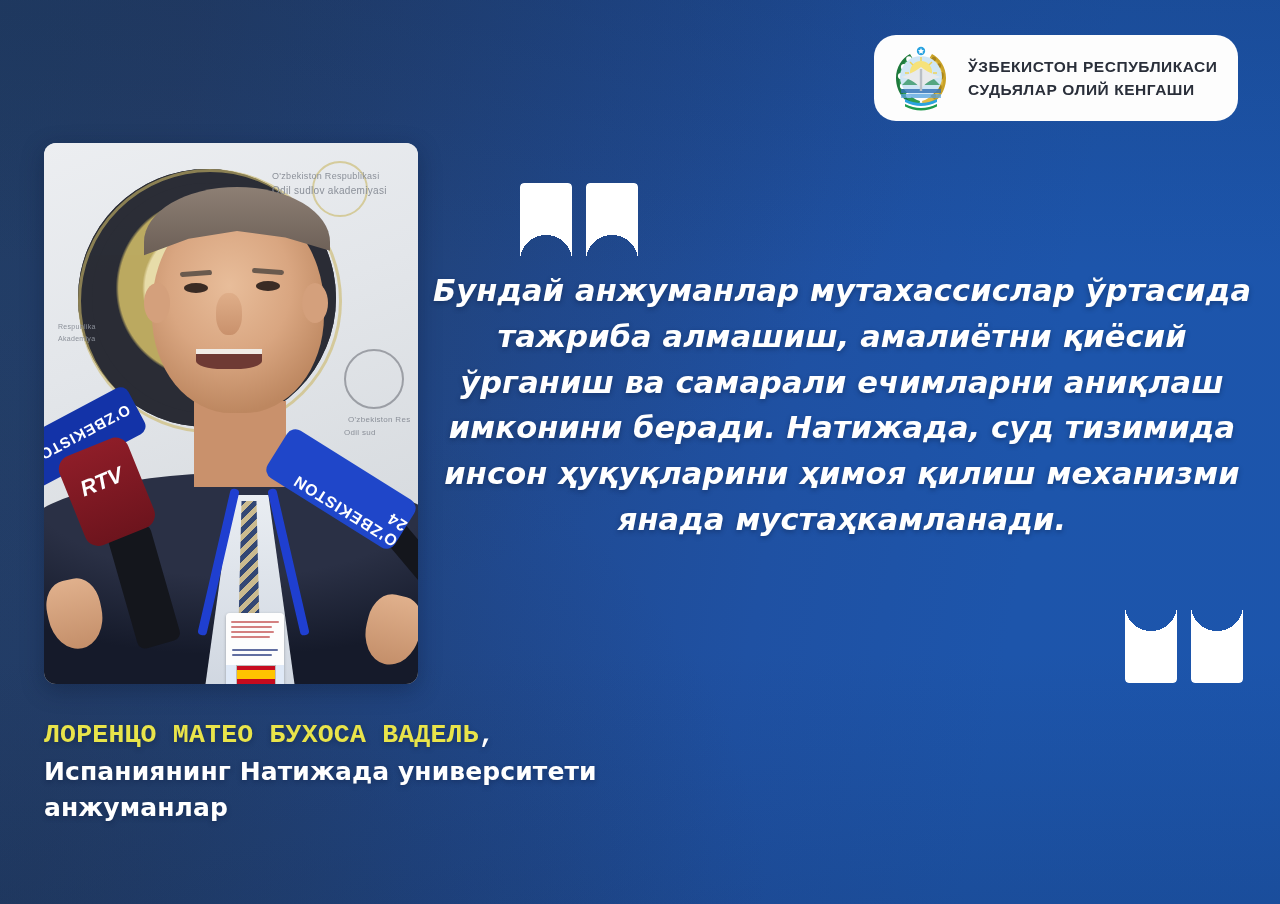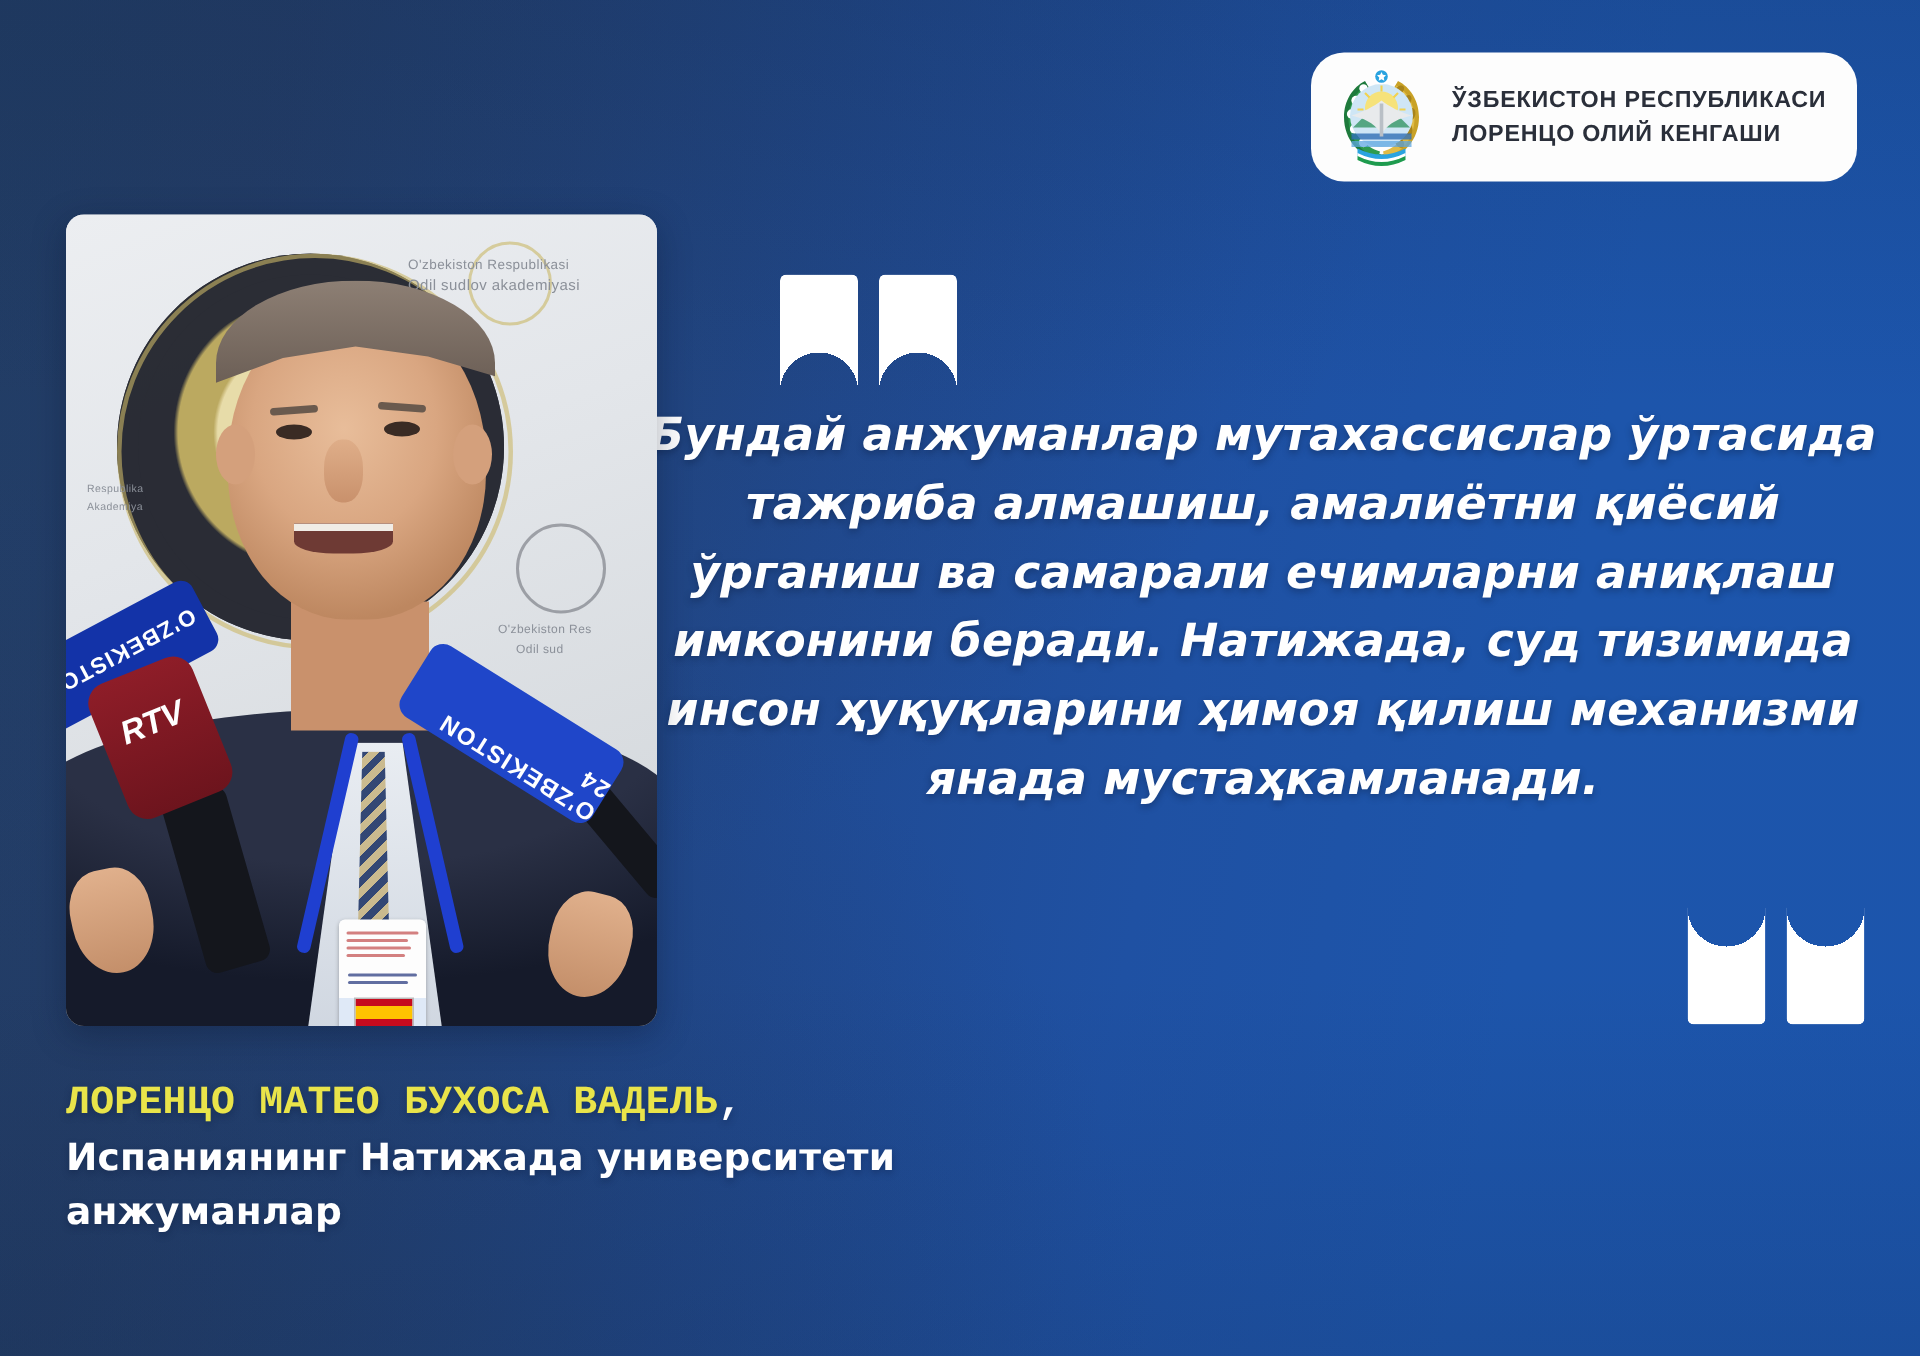--- a/index.html
+++ b/index.html
@@ -34,31 +34,30 @@
     font-size:15.5px;font-weight:700;color:#2a2f3a;letter-spacing:.55px;
     white-space:nowrap;line-height:1.12;
   }
 
   
   .photo{
     position:absolute;left:44px;top:143px;width:374px;height:541px;
     border-radius:12px;overflow:hidden;z-index:5;
     box-shadow:0 6px 22px rgba(8,20,45,.35);
     background:#cfd3d8;
-    padding-left:20px;
   }
   .photo-inner{position:absolute;inset:0;overflow:hidden;}
   
   .bd{position:absolute;left:0;top:0;width:100%;height:74%;
       background:linear-gradient(160deg,#eceef1 0%,#e3e6ea 45%,#d6dade 100%);}
   .bd-txt{position:absolute;font-family:"Liberation Sans",sans-serif;color:#8b9099;
           letter-spacing:.3px;white-space:nowrap;filter:blur(.45px);}
   .bd-t1{left:228px;top:28px;font-size:9px;}
   .bd-t2{left:228px;top:42px;font-size:10px;}
-  .bd-t3{left:288px;top:272px;font-size:8px;}
+  .bd-t3{left:304px;top:272px;font-size:8px;}
   .bd-t4{left:300px;top:285px;font-size:8px;}
   .bd-t5{left:14px;top:180px;font-size:7px;}
   .bd-t6{left:14px;top:192px;font-size:7px;}
   .seal{position:absolute;border-radius:50%;border:2px solid #c6b25a;opacity:.55;}
   .seal2{left:268px;top:18px;width:52px;height:52px;}
   .seal3{left:300px;top:206px;width:56px;height:56px;border-color:#3a3d46;opacity:.4;}
   
   .big-seal{
     position:absolute;left:34px;top:26px;width:258px;height:258px;border-radius:50%;
     background:radial-gradient(circle at 50% 50%, #c9b45c 0 38%, #1b1d26 40% 100%);
@@ -239,21 +238,21 @@
         <circle cx="33" cy="6" r="4.2" fill="#2aa3e0"></circle>
         <path d="M33 3 l.9 1.9 2.1.3-1.5 1.5.4 2.1-1.9-1-1.9 1 .4-2.1-1.5-1.5 2.1-.3z" fill="#ffffff"></path>
 
         <path d="M17 54 q16 8 32 0 l0 5 q-16 8 -32 0 z" fill="#2aa3e0"></path>
         <path d="M17 57 q16 8 32 0 l0 2.4 q-16 8 -32 0 z" fill="#ffffff"></path>
         <path d="M17 59 q16 8 32 0 l0 2.6 q-16 8 -32 0 z" fill="#1e9b4e"></path>
       </svg>
     </div>
     <div class="logo-text">
       <div class="logo-line">ЎЗБЕКИСТОН РЕСПУБЛИКАСИ</div>
-      <div class="logo-line">ЛОРЕНЦО ОЛИЙ КЕНГАШИ</div>
+      <div class="logo-line">СУДЬЯЛАР ОЛИЙ КЕНГАШИ</div>
     </div>
   </div>
 
   <div class="photo">
     <div class="photo-inner">
       <div class="bd"></div>
       <div class="big-seal"></div>
       <div class="big-seal-ring"></div>
       <div class="seal seal2"></div>
       <div class="seal seal3"></div>

